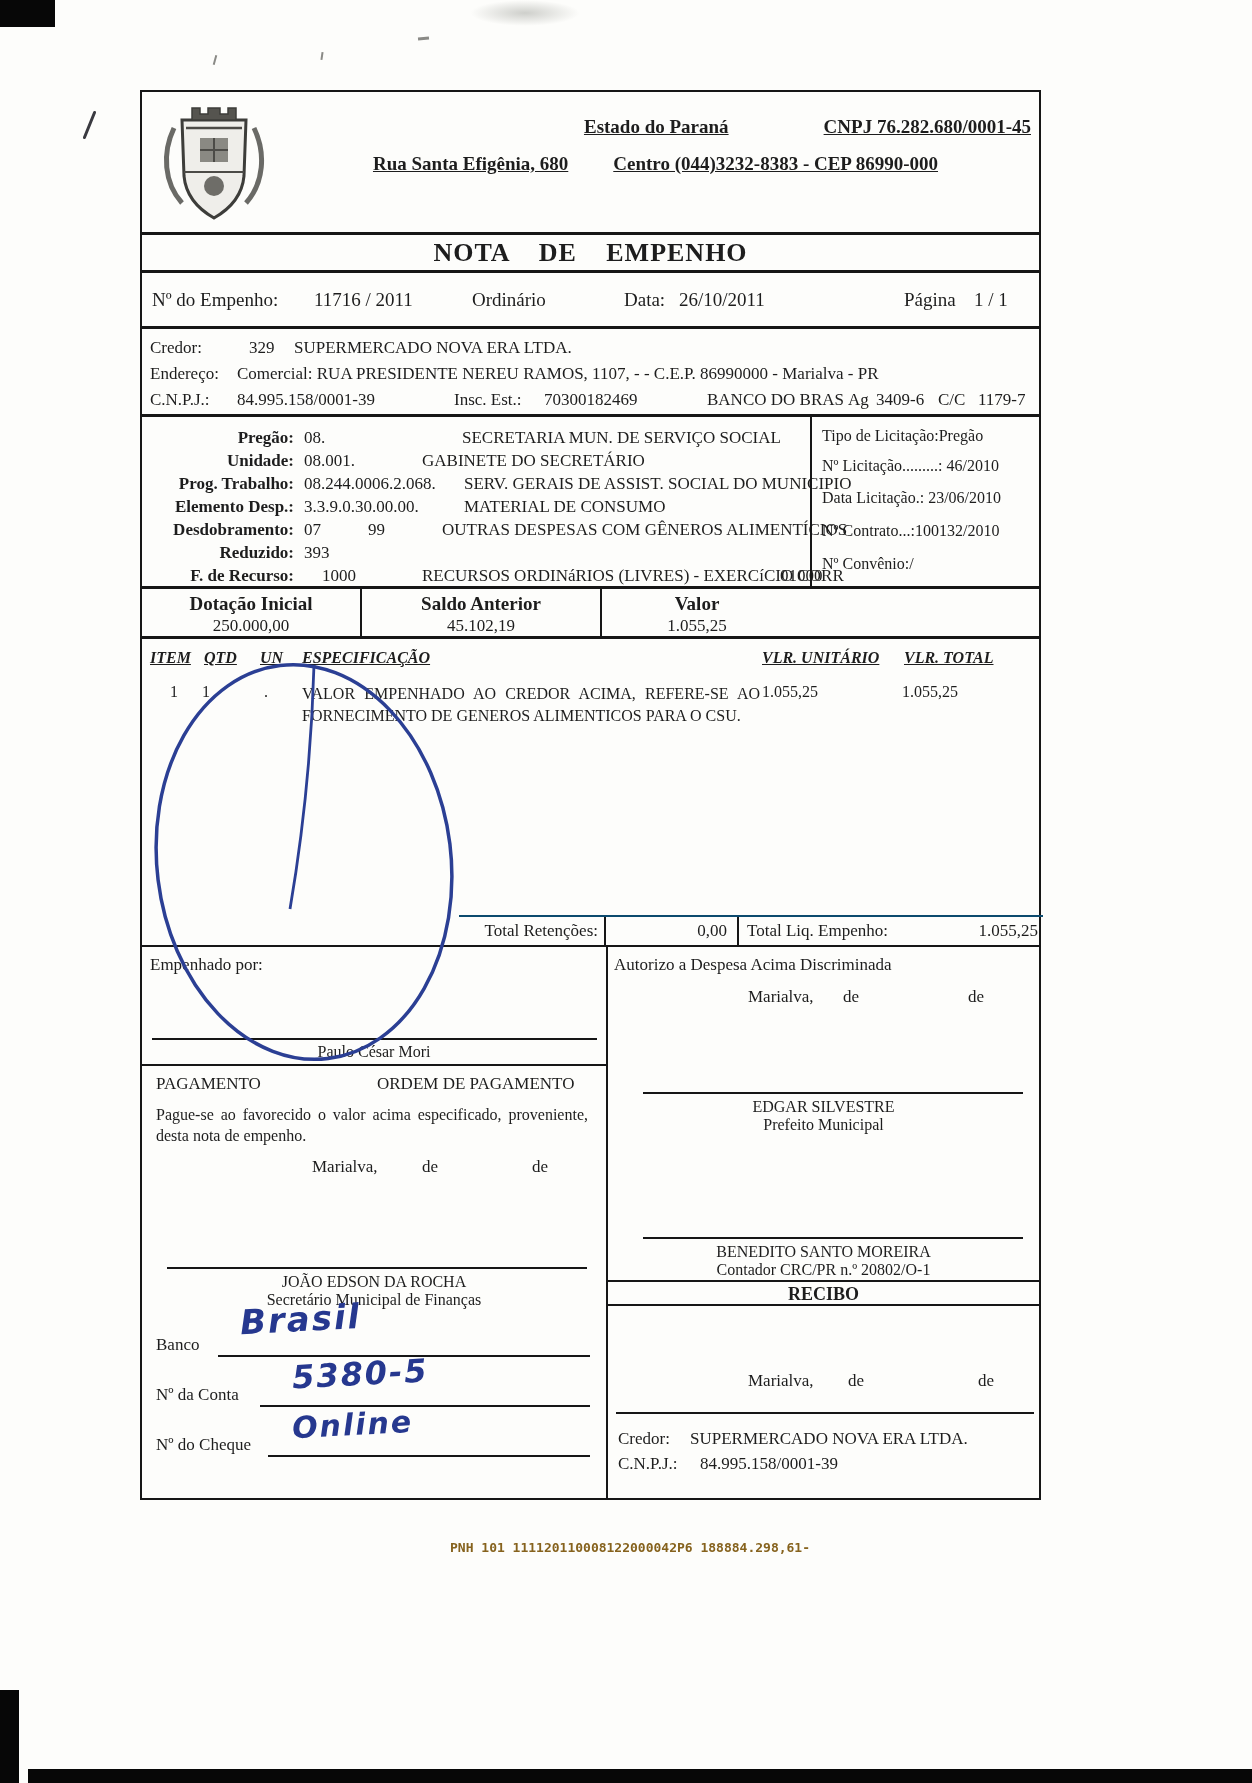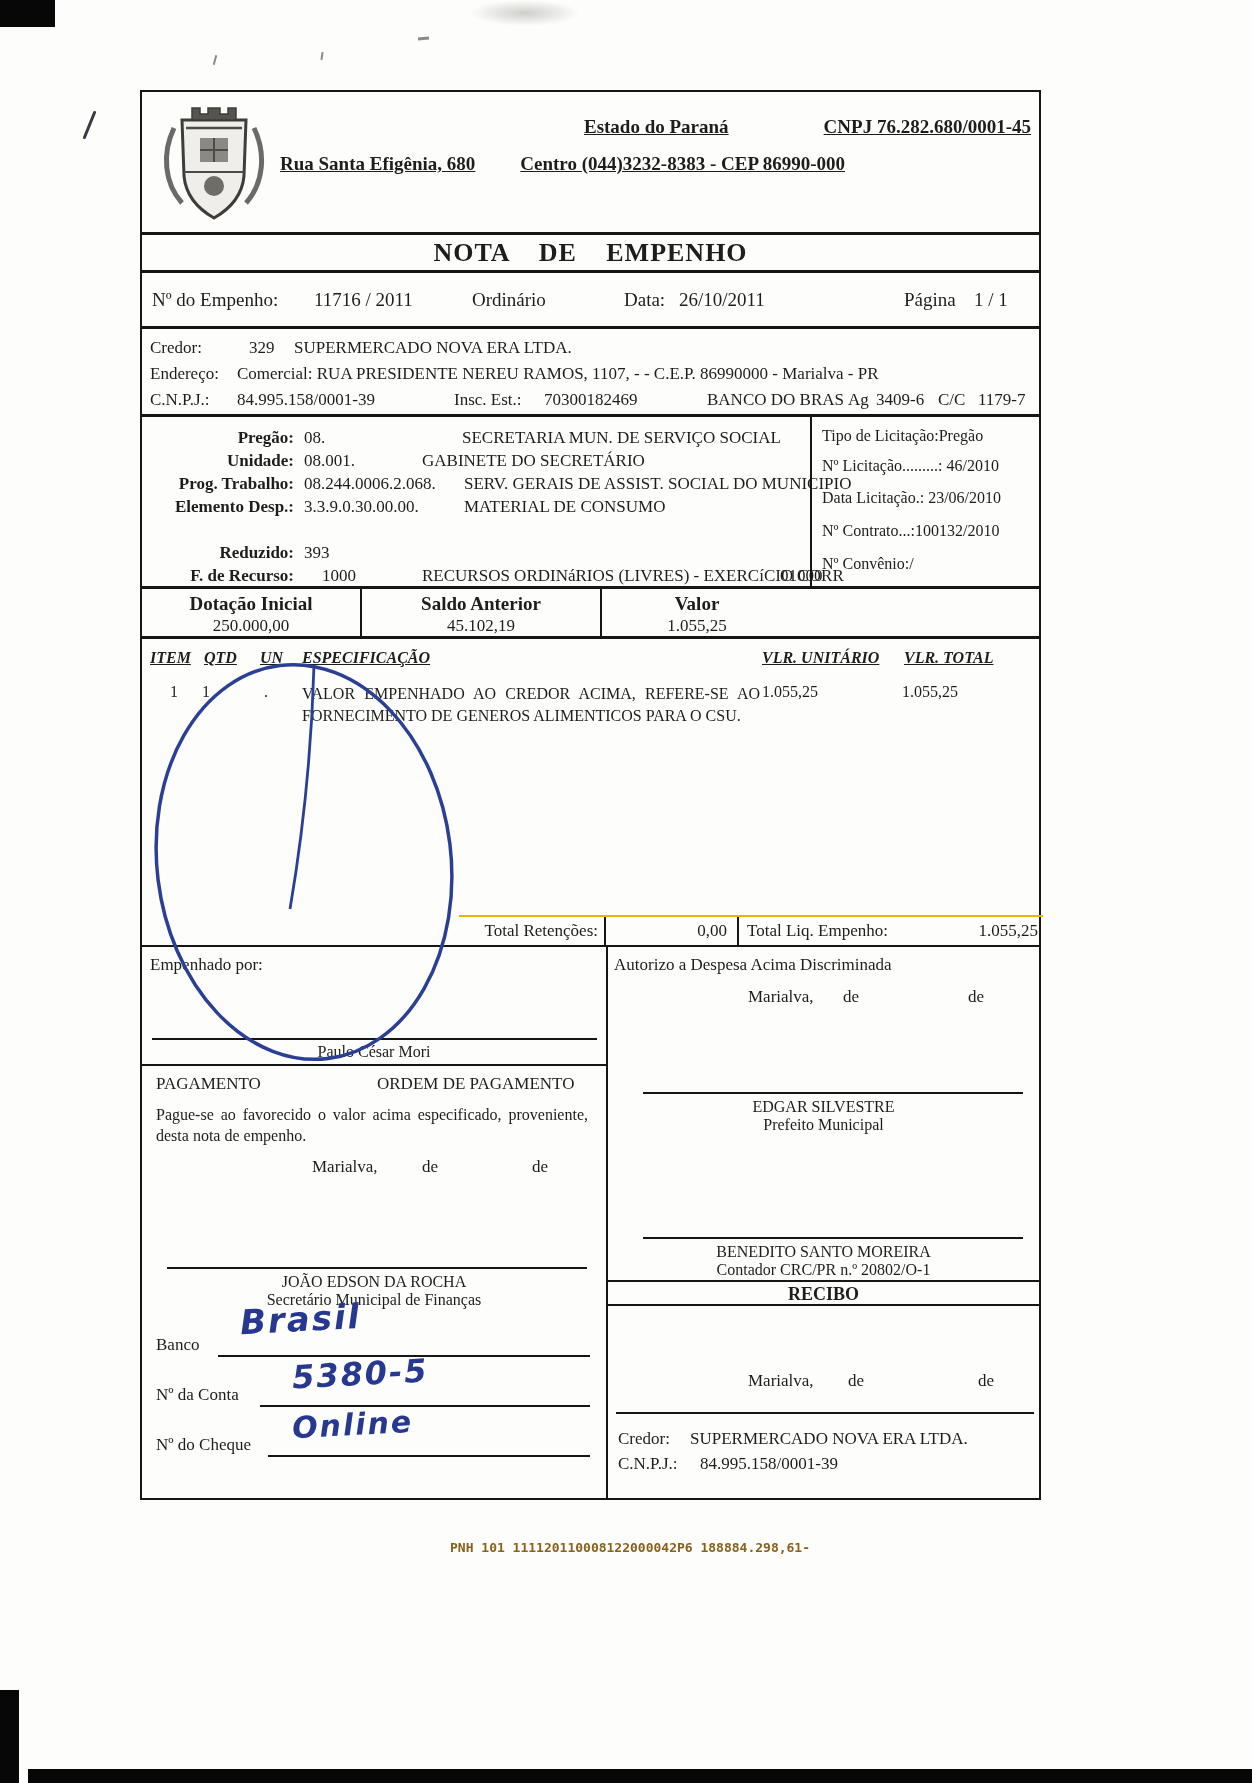--- a/index.html
+++ b/index.html
@@ -14,21 +14,21 @@
   .doc { position:absolute; left:140px; top:90px; width:901px; height:1410px;
          border:2px solid #161616; }
   .sec { position:absolute; left:0; right:0; }
 
   
   .sec-header { top:0; height:140px; }
   .logo-box { position:absolute; left:14px; top:6px; width:116px; height:128px; }
   .hblock { position:absolute; left:138px; right:8px; top:12px; text-align:center; }
   .h-org { font-size:28px; font-weight:bold; text-decoration:underline; letter-spacing:.3px; }
   .h-row2 { margin-top:12px; font-size:19px; font-weight:bold; display:flex; justify-content:flex-end; gap:95px; }
-  .h-row3 { margin-top:15px; font-size:19px; font-weight:bold; display:flex; justify-content:flex-start; gap:45px; }
+  .h-row3 { margin-top:15px; font-size:19px; font-weight:bold; display:flex; justify-content:center; gap:45px; }
 
   .sec-title { top:140px; height:38px; border-top:3px solid #161616; text-align:center;
                font-size:26px; font-weight:bold; word-spacing:22px; letter-spacing:1px; padding-top:3px; }
 
   .sec-emp { top:178px; height:56px; border-top:3px solid #161616; font-size:19px; }
   .sec-emp span { position:absolute; top:16px; white-space:nowrap; }
 
   .sec-credor { top:234px; height:88px; border-top:3px solid #161616; font-size:17px; padding-top:9px; }
   .cline { position:relative; height:26px; }
   .cline span { position:absolute; white-space:nowrap; }
@@ -46,21 +46,21 @@
   .sl { font-size:19px; font-weight:bold; }
   .sv { font-size:17px; margin-top:1px; }
 
   .sec-items { top:544px; height:279px; border-top:3px solid #161616; font-size:16px; }
   .ih { position:absolute; top:10px; font-style:italic; font-weight:bold; text-decoration:underline; white-space:nowrap; }
   .itm { position:absolute; top:44px; white-space:nowrap; }
   .item-espec { position:absolute; left:160px; top:44px; width:458px; text-align:justify; line-height:22px; white-space:normal; }
   .vr { text-align:left; }
 
   .sec-ret { position:absolute; left:317px; top:823px; width:584px; height:30px;
-             border-top:2px solid #eab308; display:flex; font-size:17px; }
+             border-top:2px solid #0c4a6e; display:flex; font-size:17px; }
   .rcell { padding-top:4px; }
 
   .sec-footer { top:853px; bottom:0; border-top:2px solid #161616; }
   .fcol-left { position:absolute; left:0; top:0; width:466px; height:100%; border-right:2px solid #161616; font-size:17px; }
   .fcol-right { position:absolute; left:466px; right:0; top:0; height:100%; font-size:17px; }
   .fcol-left span, .fcol-right span { white-space:nowrap; }
   .sigline { position:absolute; border-bottom:2px solid #161616; }
   .cname { position:absolute; left:0; right:0; text-align:center; font-size:16px; }
   .para { position:absolute; text-align:justify; line-height:21px; font-size:16px; }
   .recibo-bar { position:absolute; left:0; right:0; top:333px; height:26px; border-top:2px solid #161616;
@@ -160,20 +160,26 @@
       <div class="orow" style="top:57px">
         <span class="lbl">Prog. Trabalho:</span>
         <span style="left:162px">08.244.0006.2.068.</span>
         <span style="left:322px">SERV. GERAIS DE ASSIST. SOCIAL DO MUNICIPIO</span>
       </div>
       <div class="orow" style="top:80px">
         <span class="lbl">Elemento Desp.:</span>
         <span style="left:162px">3.3.9.0.30.00.00.</span>
         <span style="left:322px">MATERIAL DE CONSUMO</span>
       </div>
+      <div class="orow" style="top:103px">
+        <span class="lbl">Desdobramento:</span>
+        <span style="left:162px">07</span>
+        <span style="left:226px">99</span>
+        <span style="left:300px">OUTRAS DESPESAS COM GÊNEROS ALIMENTÍCIOS</span>
+      </div>
       <div class="orow" style="top:126px">
         <span class="lbl">Reduzido:</span>
         <span style="left:162px">393</span>
       </div>
       <div class="orow" style="top:149px">
         <span class="lbl">F. de Recurso:</span>
         <span class="b" style="left:180px">1000</span>
         <span class="b" style="left:280px">RECURSOS ORDINáRIOS (LIVRES) - EXERCíCIO CORR</span>
         <span class="b" style="left:638px">01000</span>
       </div>

